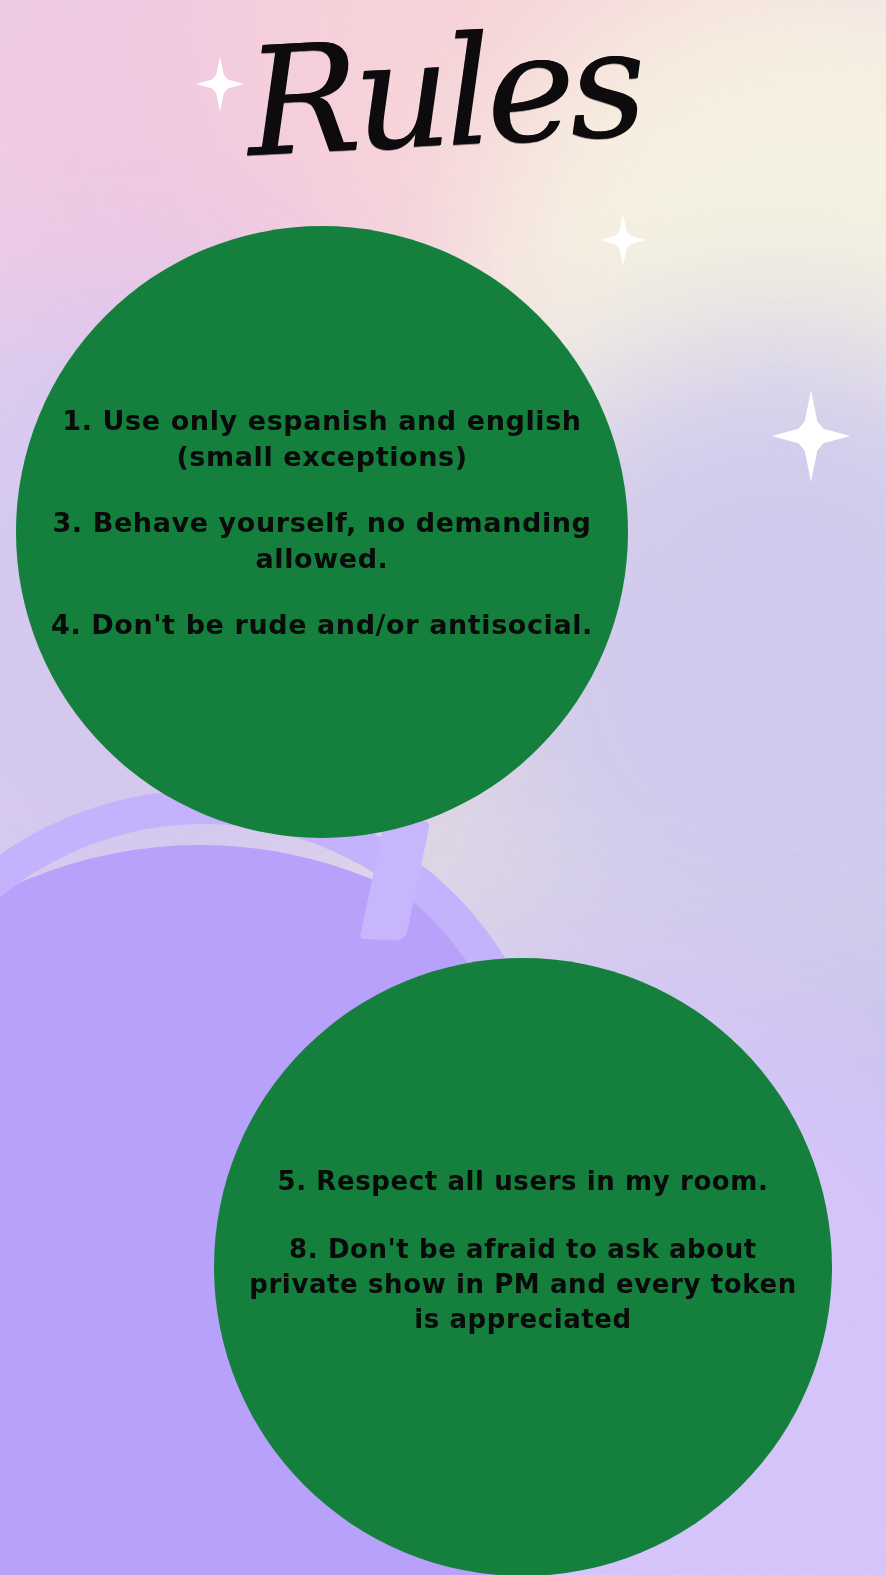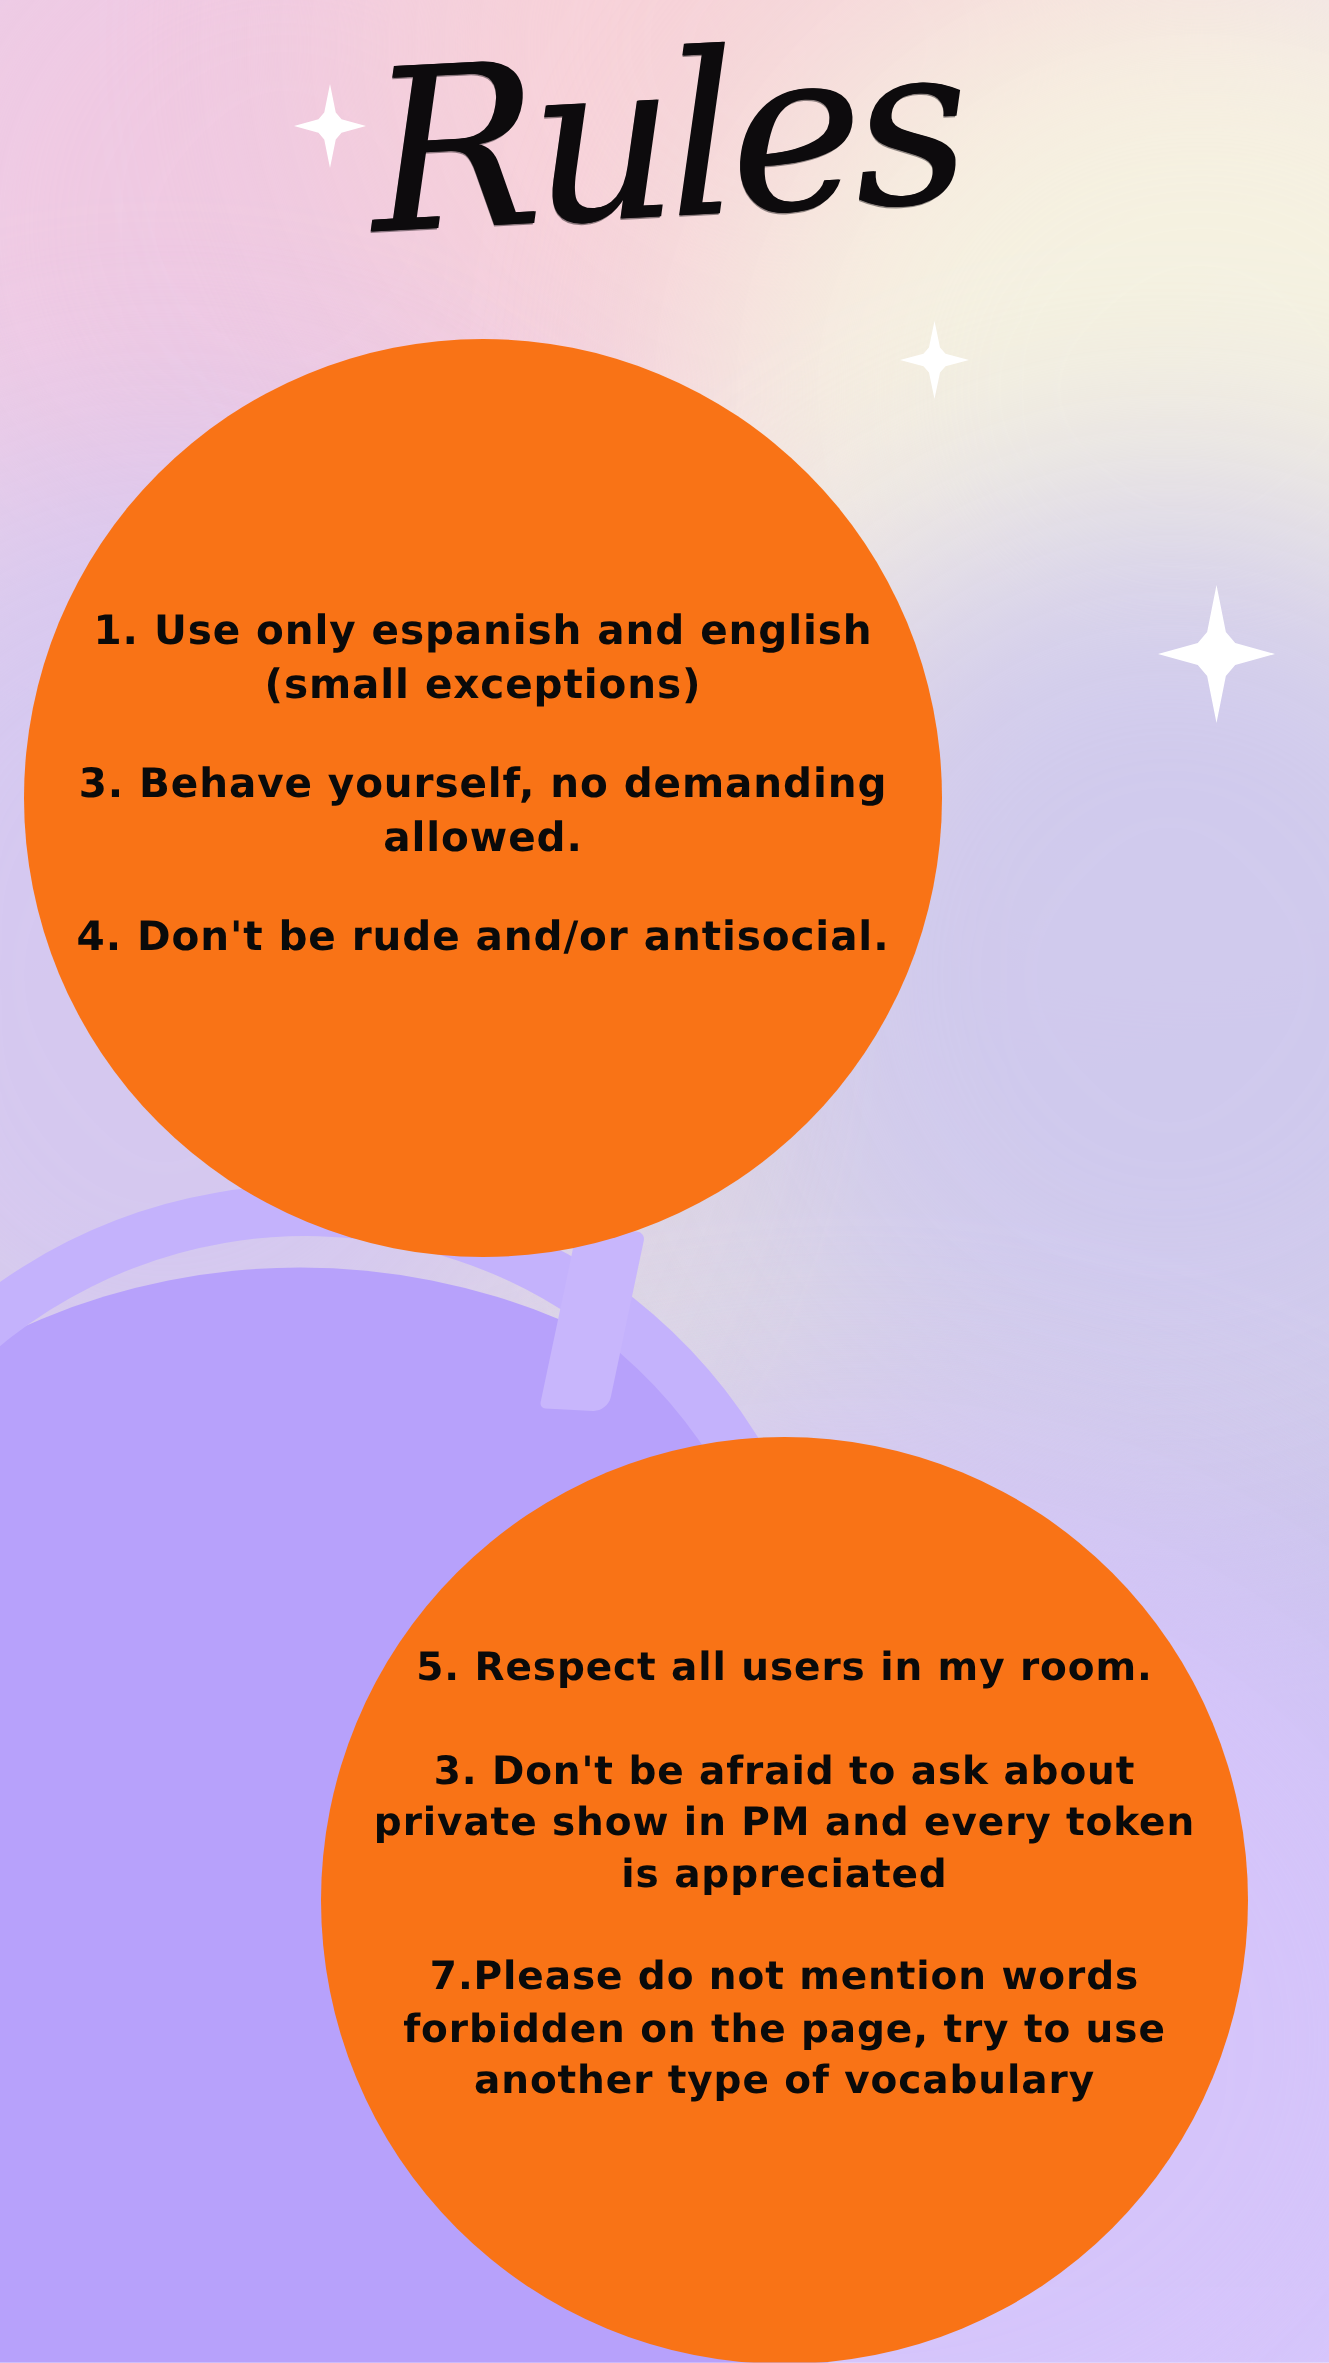--- a/index.html
+++ b/index.html
@@ -118,21 +118,21 @@
       34% 42%, 42% 34%);
   }
   .sparkle-1 { left: 196px; top: 56px; width: 48px; height: 56px; }
   .sparkle-2 { left: 600px; top: 214px; width: 46px; height: 52px; }
   .sparkle-3 { left: 772px; top: 390px; width: 78px; height: 92px; }
 
   
   .balloon {
     position: absolute;
     border-radius: 50%;
-    background: #f97316;
+    background: #15803d;
     display: flex;
     flex-direction: column;
     align-items: center;
     justify-content: center;
     box-sizing: border-box;
   }
   .balloon-top {
     left: 16px;
     top: 226px;
     width: 612px;
@@ -212,18 +212,17 @@
     <div class="rules">
       <p class="rule">1. Use only espanish and english (small exceptions)</p>
       <p class="rule">3. Behave yourself, no demanding allowed.</p>
       <p class="rule">4. Don't be rude and/or antisocial.</p>
     </div>
   </div>
 
   <div class="balloon balloon-bottom">
     <div class="rules">
       <p class="rule">5. Respect all users in my room.</p>
-      <p class="rule">3. Don't be afraid to ask about private show in PM and every token is appreciated</p>
-      <p class="rule">7.Please do not mention words forbidden on the page, try to use another type of vocabulary</p>
+      <p class="rule">8. Don't be afraid to ask about private show in PM and every token is appreciated</p>
     </div>
   </div>
 
 </div>
 
 </body></html>

